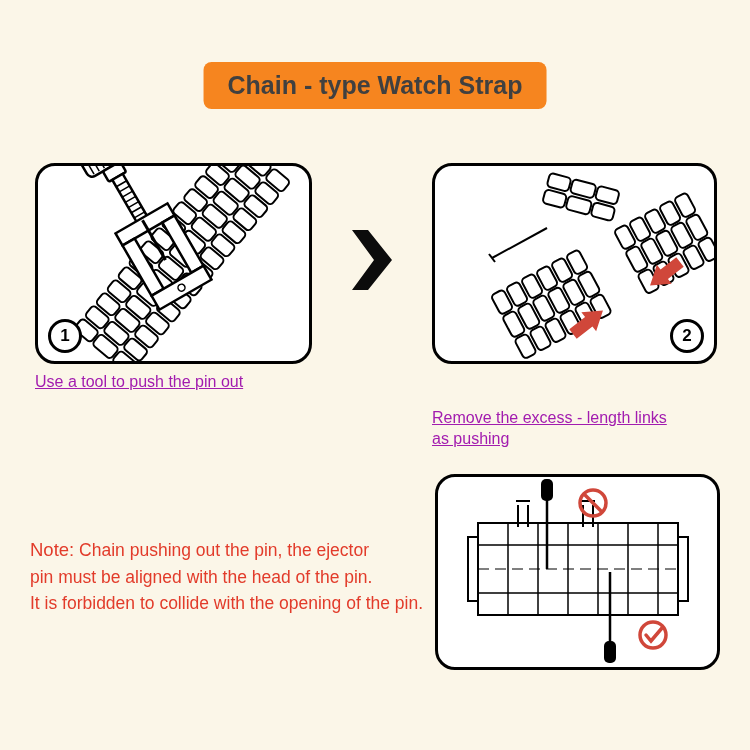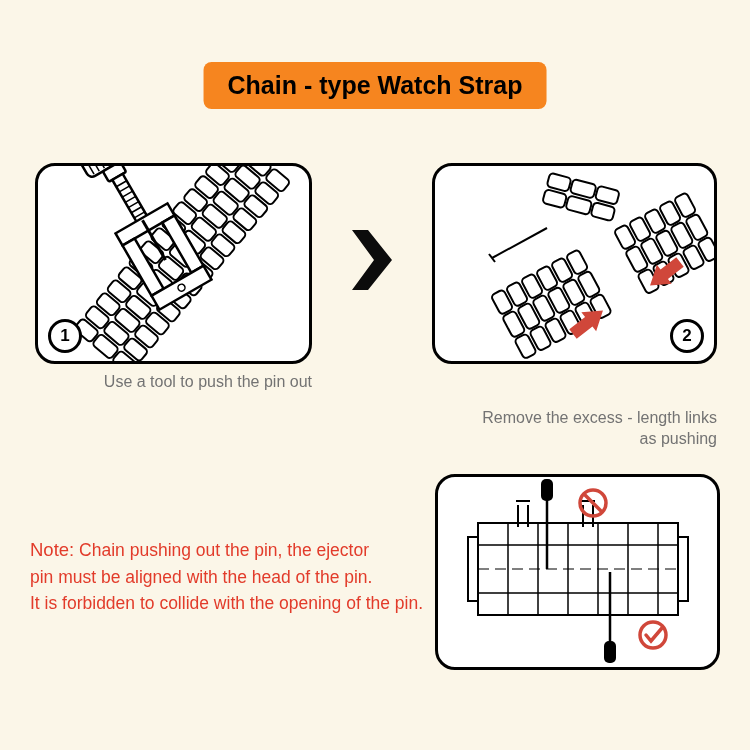--- a/index.html
+++ b/index.html
@@ -10,21 +10,21 @@
   .page{
     position:relative;
     width:750px;height:750px;
     background:#FBF6E8;
     overflow:hidden;
   }
   .title-banner{
     position:absolute;
     top:62px;left:50%;transform:translateX(-50%);
     background:#F6851F;
-    color:#000000;
+    color:#404040;
     font-size:25px;font-weight:bold;
     padding:9px 24px;
     border-radius:8px;
     white-space:nowrap;
   }
   .panel{
     position:absolute;
     background:#FFFFFF;
     border:3px solid #000;
     border-radius:20px;
@@ -41,23 +41,24 @@
     border-radius:50%;
     background:#fff;
     display:flex;align-items:center;justify-content:center;
     font-weight:bold;font-size:17px;color:#000;
   }
   .badge-1{left:10px;bottom:8px;}
   .badge-2{right:10px;bottom:8px;}
   .next-arrow{position:absolute;left:348px;top:230px;}
   .caption{
     position:absolute;
-    text-align:right;
-    font-size:16px;color:#737373;
+    text-align:left;
+    font-size:16px;color:#a21caf;
     line-height:21px;
+    text-decoration:underline;
   }
   .caption-1{left:35px;top:371px;width:277px;}
   .caption-2{left:432px;top:371px;width:285px;margin-top:36px;}
   .note{
     position:absolute;
     left:30px;top:536px;width:432px;
     color:#E23B2A;
     font-size:17.5px;
     line-height:1.5;
   }

